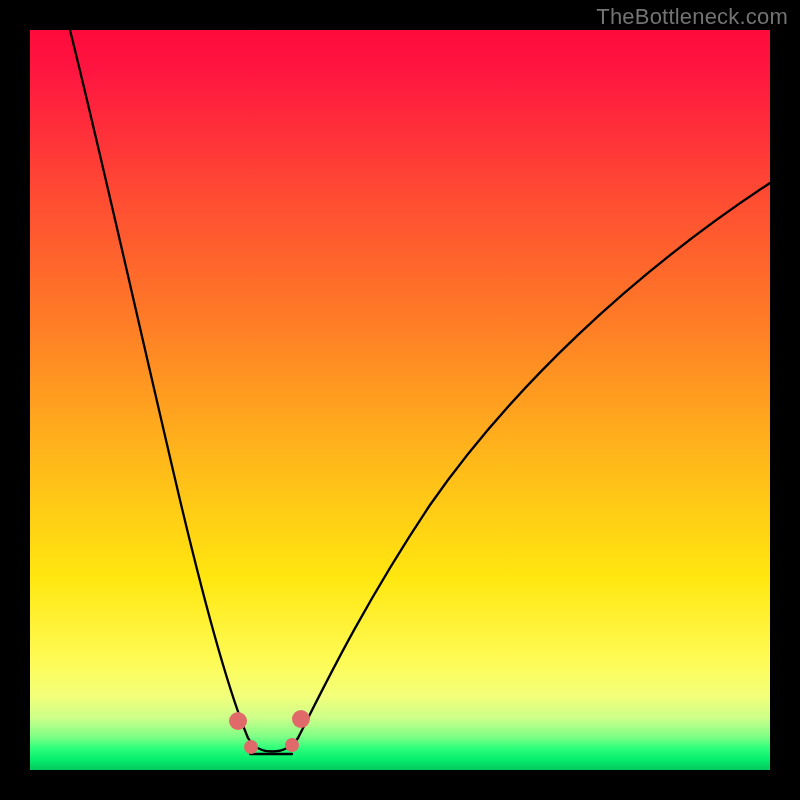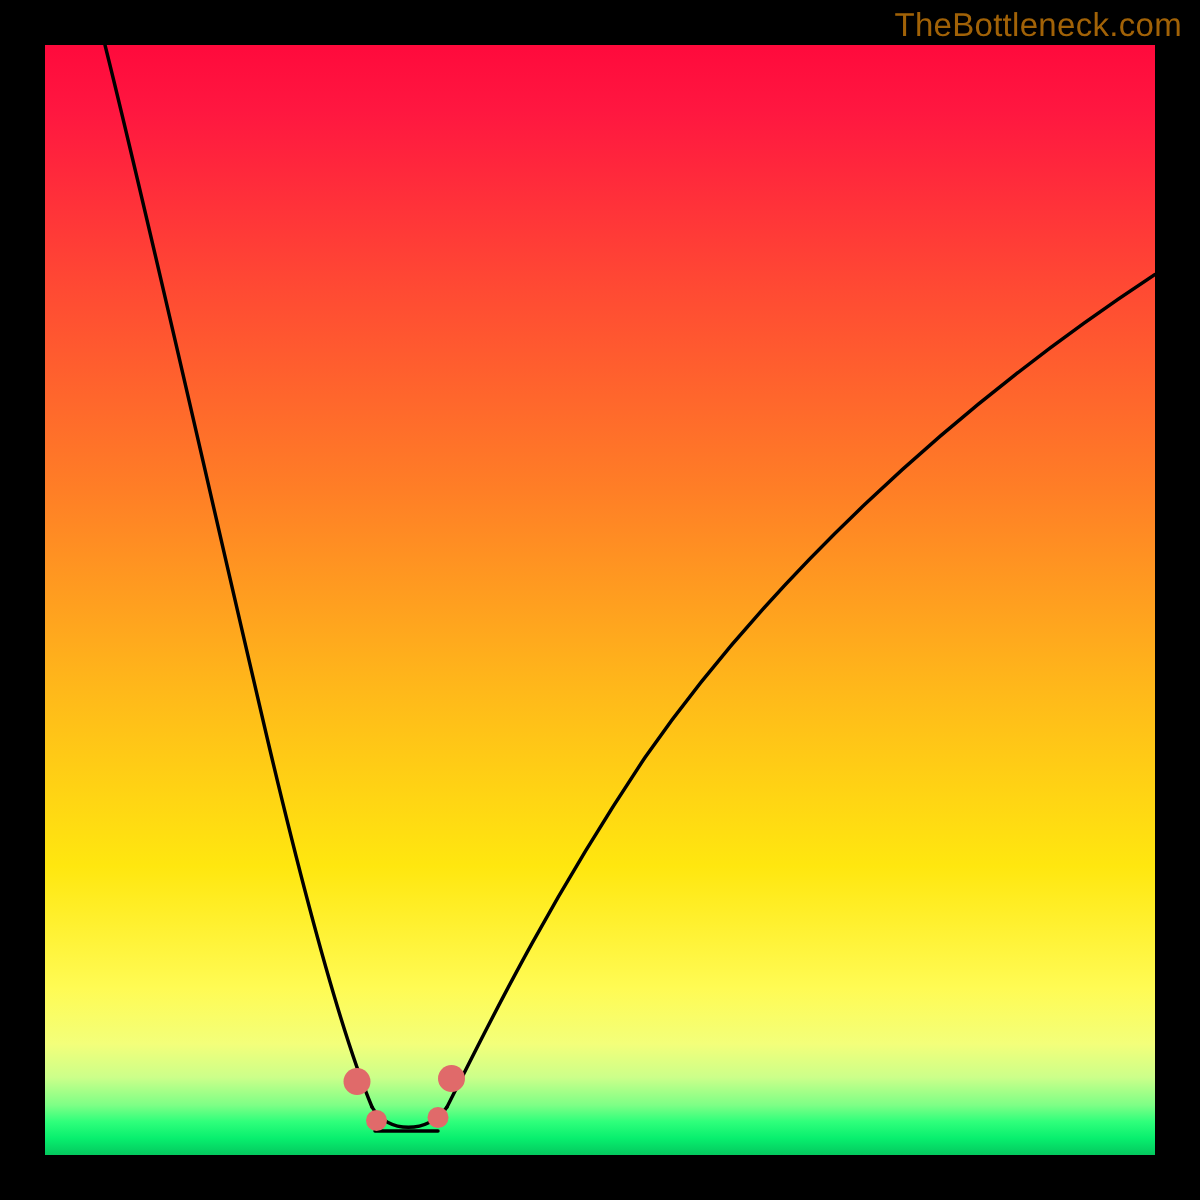--- a/index.html
+++ b/index.html
@@ -70,21 +70,21 @@
   .bottom-line {
     fill: none;
     stroke: #e06a6a;
     stroke-width: 10;
     stroke-linecap: round;
   }
   .watermark {
     position: absolute;
     top: 4px;
     right: 12px;
-    color: #a16207;
+    color: #737373;
     font-size: 22px;
     font-weight: 500;
     letter-spacing: 0.2px;
     user-select: none;
     margin-left: 20px;
   }
 </style>
 </head>
 <body>
 

